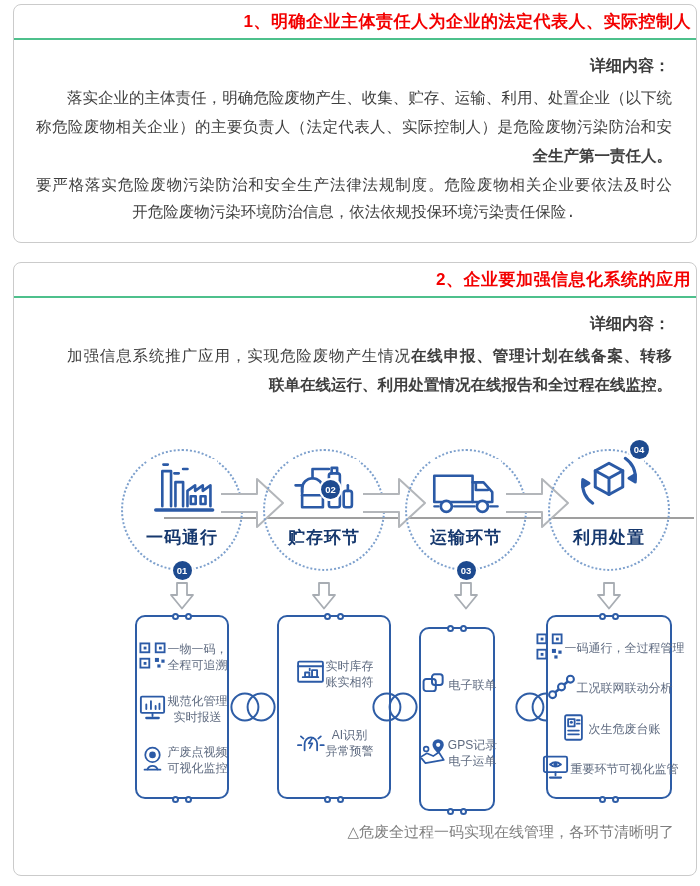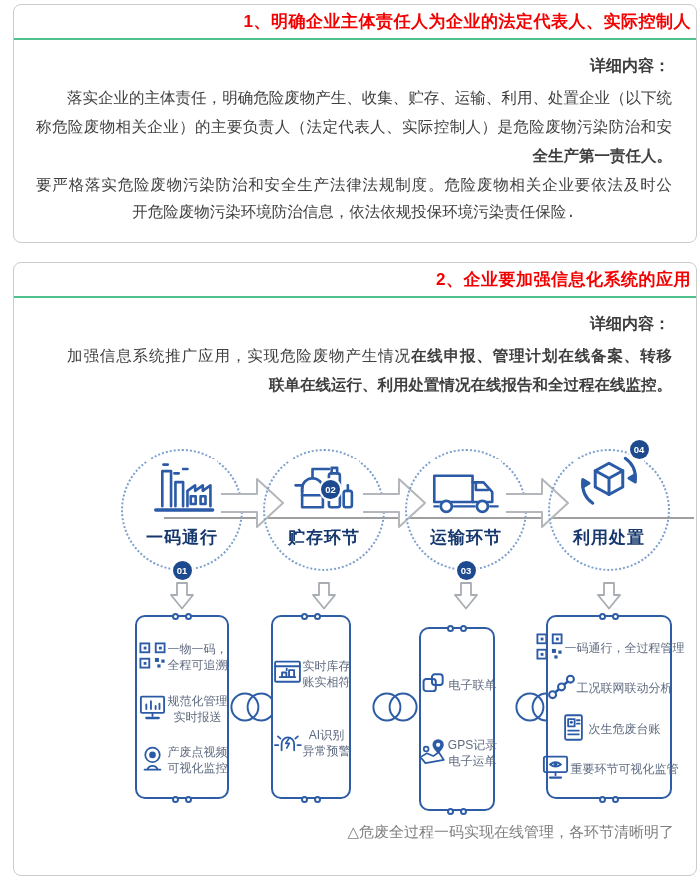--- a/index.html
+++ b/index.html
@@ -198,21 +198,21 @@
                 <path d="M9 35.5 h22"></path>
               </svg>
             </span>
             <div class="feature-text">产废点视频<br>可视化监控</div>
           </div>
         </div>
         <div class="chain-link" style="left:210px;top:258px;"><svg viewBox="0 0 64 40" width="58" height="36">
             <circle cx="23" cy="20" r="15" fill="none" stroke="#2e5da6" stroke-width="2.2"></circle>
             <circle cx="41" cy="20" r="15" fill="none" stroke="#2e5da6" stroke-width="2.2"></circle>
           </svg></div>
-        <div class="fbox" style="left:257px;width:80px;">
+        <div class="fbox" style="left:263px;width:114px;">
           <span class="dot" style="left: calc(50% - 10px); top: -4px;"></span>
           <span class="dot" style="left: calc(50% + 3px); top: -4px;"></span>
           <span class="dot" style="left: calc(50% - 10px); top: 179px;"></span>
           <span class="dot" style="left: calc(50% + 3px); top: 179px;"></span>
           <div class="feature">
             <span>
               <svg viewBox="0 0 40 36" fill="none" stroke="#2b5aa6" stroke-width="2.4" stroke-linejoin="round" stroke-linecap="round">
                 <rect x="4" y="4" width="32" height="26" rx="1.5"></rect>
                 <path d="M4 10 h32"></path>
                 <path d="M10 24 h20"></path>

